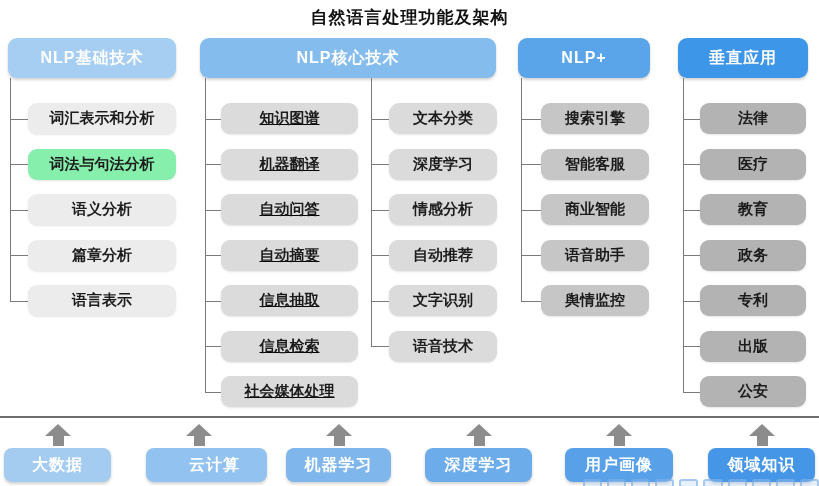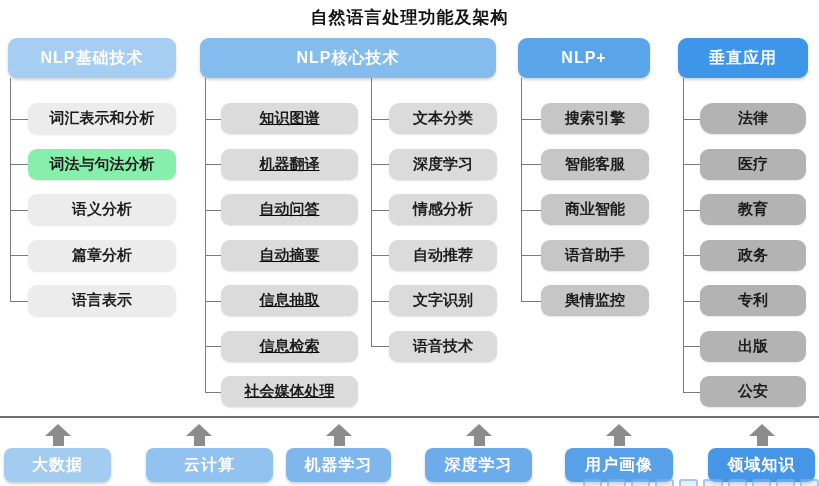--- a/index.html
+++ b/index.html
@@ -63,21 +63,21 @@
   .a1{left:45px;} .a2{left:186px;} .a3{left:326px;}
   .a4{left:466px;} .a5{left:606px;} .a6{left:749px;}
   
   .fbox{
     position:absolute;top:448px;height:34px;border-radius:8px;color:#fff;
     display:flex;align-items:center;justify-content:center;
     font-size:16px;font-weight:600;letter-spacing:1px;
     box-shadow:0 2px 3px rgba(0,0,0,.18);
   }
   .f1{left:4px;width:107px;}
-  .f2{left:146px;width:127px;}
+  .f2{left:146px;width:105px;padding-left:16px;}
   .f3{left:286px;width:105px;}
   .f4{left:425px;width:107px;}
   .f5{left:565px;width:108px;}
   .f6{left:708px;width:107px;}
   
   .wm{position:absolute;left:583px;top:479px;width:236px;display:flex;gap:5px;}
   .wm span{
     display:inline-block;width:17px;height:14px;border-radius:3px;
     border:2px solid rgba(110,165,230,.55);background:rgba(185,215,245,.35);
   }
@@ -129,21 +129,21 @@
 
   <div class="list l3">
     <div class="item" style="background: rgb(198, 198, 198);">搜索引擎</div>
     <div class="item" style="background: rgb(198, 198, 198);">智能客服</div>
     <div class="item" style="background: rgb(198, 198, 198);">商业智能</div>
     <div class="item" style="background: rgb(198, 198, 198);">语音助手</div>
     <div class="item" style="background: rgb(198, 198, 198);">舆情监控</div>
   </div>
 
   <div class="list l4">
-    <div class="item" style="background: rgb(179, 179, 179); border-radius: 13px;">法律</div>
+    <div class="item" style="background: rgb(179, 179, 179);">法律</div>
     <div class="item" style="background: rgb(179, 179, 179);">医疗</div>
     <div class="item" style="background: rgb(179, 179, 179);">教育</div>
     <div class="item" style="background: rgb(179, 179, 179);">政务</div>
     <div class="item" style="background: rgb(179, 179, 179);">专利</div>
     <div class="item" style="background: rgb(179, 179, 179);">出版</div>
     <div class="item" style="background: rgb(179, 179, 179);">公安</div>
   </div>
 
   <div class="divider"></div>
 

